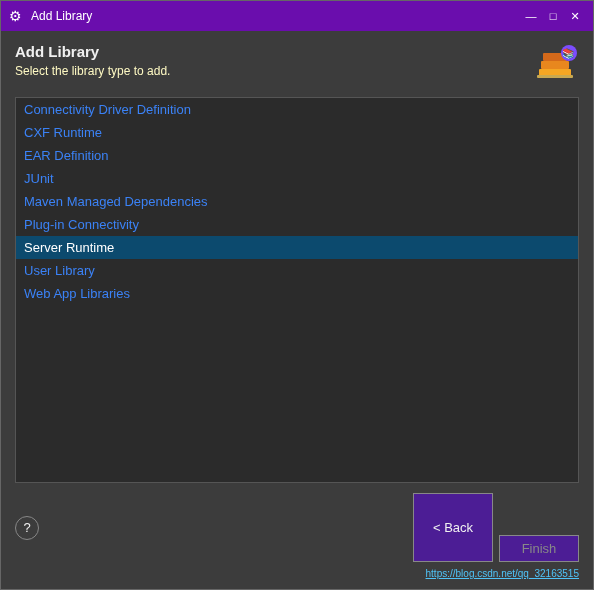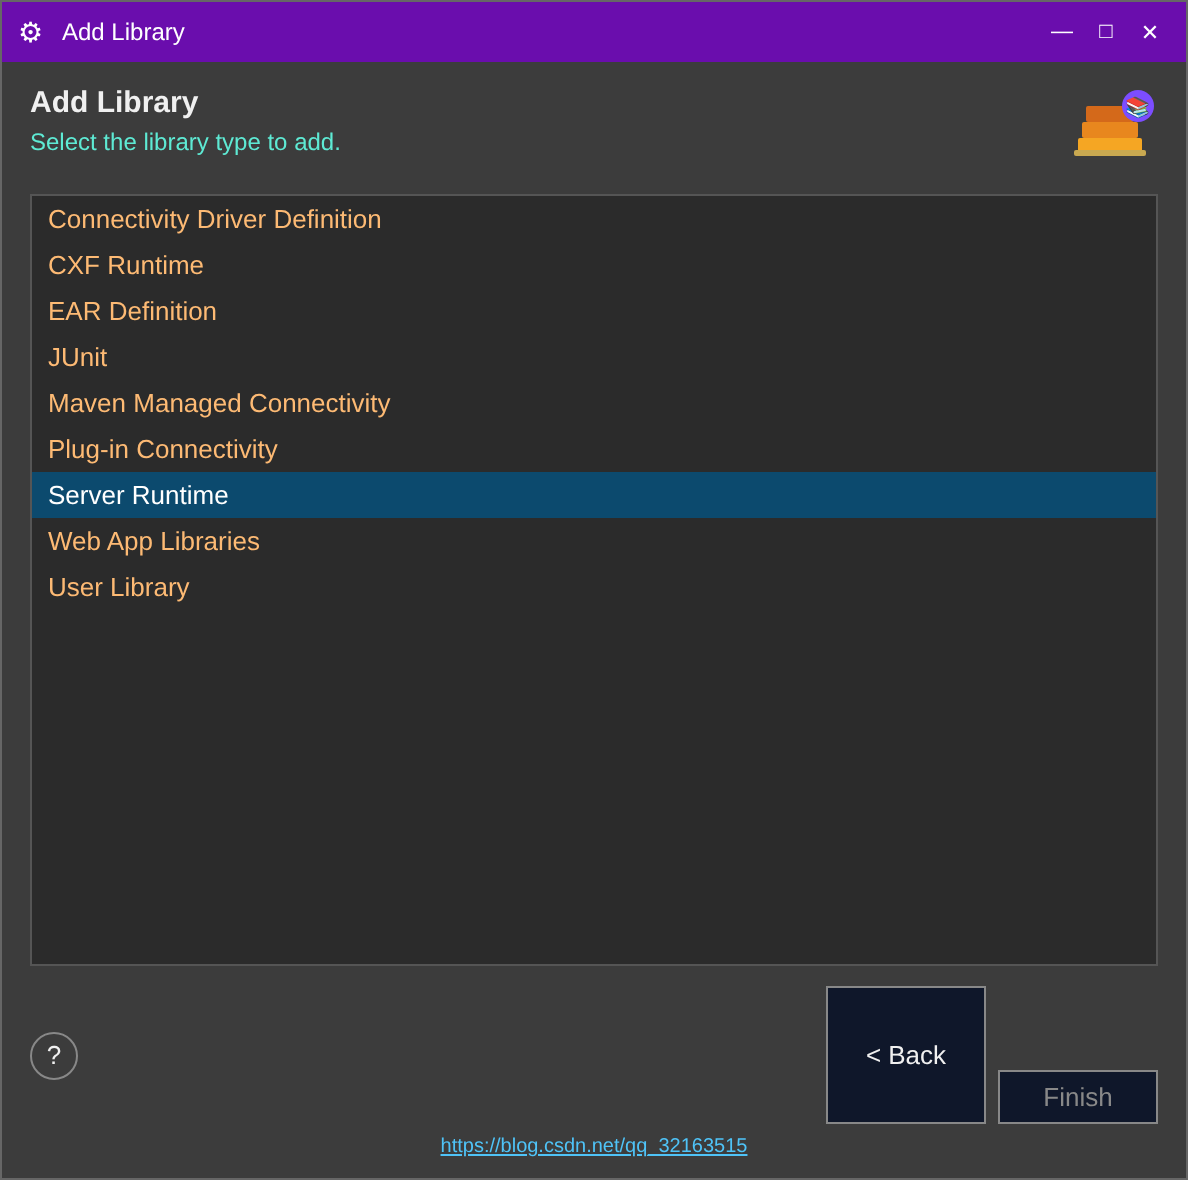--- a/index.html
+++ b/index.html
@@ -89,41 +89,41 @@
 
     .header-title {
       font-size: 15px;
       font-weight: bold;
       color: #f0f0f0;
       margin-bottom: 4px;
     }
 
     .header-subtitle {
       font-size: 12px;
-      color: #5eead4;
+      color: #fef9c3;
     }
 
     .header-icon {
       width: 48px;
       height: 48px;
       margin-top: -4px;
     }
 
     .list-container {
       flex: 1;
       background: #2b2b2b;
       border: 1px solid #555;
       overflow-y: auto;
       overflow-x: hidden;
     }
 
     .list-item {
       padding: 4px 8px;
       cursor: pointer;
-      color: #fdba74;
+      color: #3b82f6;
       font-size: 13px;
       white-space: nowrap;
     }
 
     .list-item.selected {
       background: #0c4a6e;
       color: #fff;
     }
 
     .footer {
@@ -153,21 +153,21 @@
       justify-content: center;
     }
 
     .footer-buttons {
       display: flex;
       gap: 6px;
     }
 
     .btn {
       padding: 5px 18px;
-      background: #0f172a;
+      background: #4c1d95;
       border: 1px solid #888;
       color: #f0f0f0;
       cursor: pointer;
       font-size: 13px;
       min-width: 80px;
     }
 
     .btn:disabled {
       color: #888;
       cursor: default;
@@ -186,21 +186,21 @@
     .list-container::-webkit-scrollbar-track {
       background: #2b2b2b;
     }
     .list-container::-webkit-scrollbar-thumb {
       background: #555;
     }
 
     .watermark {
       font-size: 10px;
       color: #4fc3f7;
-      text-align: center;
+      text-align: right;
       padding-top: 2px;
       text-decoration: underline;
     }
   </style>
 </head>
 <body>
 
 <div class="window">
 
   <div class="title-bar">
@@ -231,25 +231,25 @@
           <text x="38" y="18" text-anchor="middle" font-size="10" fill="white">📚</text>
         </svg>
       </div>
     </div>
 
     <div class="list-container">
       <div class="list-item">Connectivity Driver Definition</div>
       <div class="list-item">CXF Runtime</div>
       <div class="list-item">EAR Definition</div>
       <div class="list-item">JUnit</div>
-      <div class="list-item">Maven Managed Connectivity</div>
+      <div class="list-item">Maven Managed Dependencies</div>
       <div class="list-item">Plug-in Connectivity</div>
       <div class="list-item selected">Server Runtime</div>
+      <div class="list-item">User Library</div>
       <div class="list-item">Web App Libraries</div>
-      <div class="list-item">User Library</div>
     </div>
 
     <div class="footer">
       <div class="footer-left">
         <button class="help-btn">?</button>
       </div>
       <div class="footer-buttons">
         <button class="btn">&lt; Back</button>
         <button class="btn" disabled="">Finish</button>
       </div>

